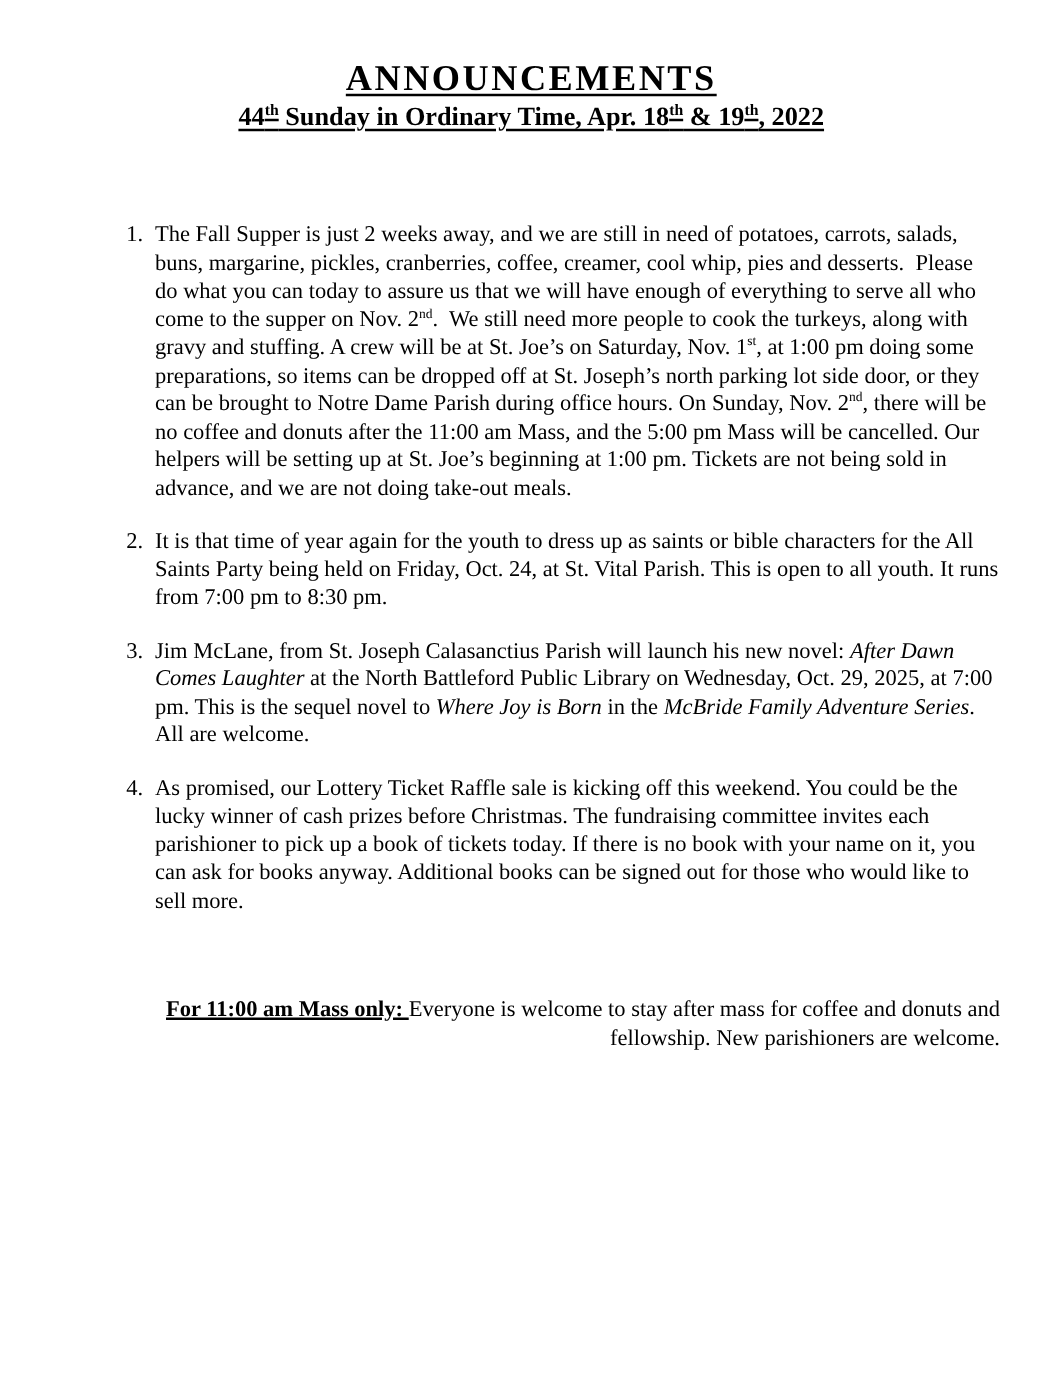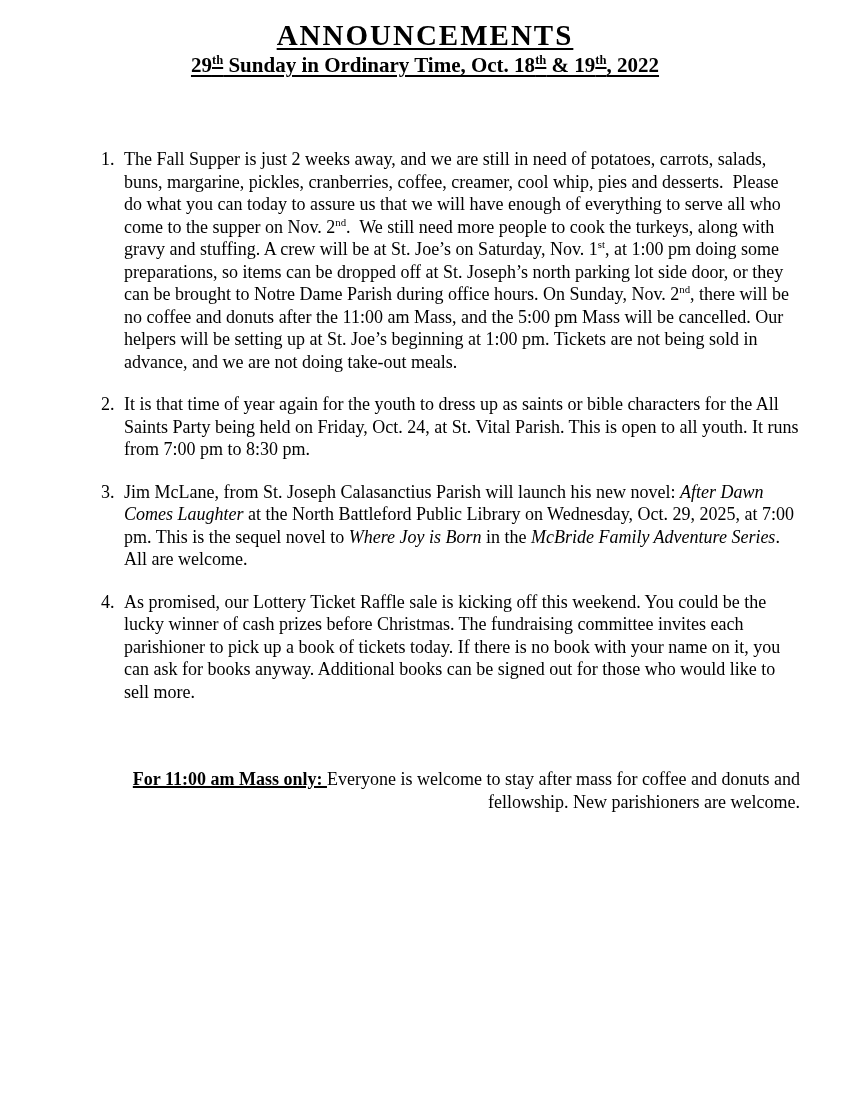--- a/index.html
+++ b/index.html
@@ -4,21 +4,21 @@
 <style>
   html, body { margin: 0; padding: 0; }
   body {
     width: 850px; height: 1100px;
     background: #ffffff;
     color: #000000;
     font-family: "Liberation Serif", "DejaVu Serif", serif;
   }
   .page { position: relative; width: 850px; height: 1100px; overflow: hidden; }
 
-  .header { text-align: center; padding-top: 20px; }
+  .header { text-align: center; padding-top: 48px; }
   .title {
     margin: 0;
     font-size: 29px; font-weight: bold;
     letter-spacing: 2px;
     line-height: 31px;
     text-decoration: underline;
     text-decoration-thickness: 2px;
     text-underline-offset: 3px;
   }
   .subtitle {
@@ -62,21 +62,21 @@
     text-decoration-thickness: 2px;
   }
 </style>
 </head>
 <body>
 
 <div class="page">
 
   <div class="header">
     <h1 class="title">ANNOUNCEMENTS</h1>
-    <h2 class="subtitle"><span>29</span><span class="sup">th</span><span> Sunday in Ordinary Time, Oct. 18</span><span class="sup">th</span><span> &amp; 19</span><span class="sup">th</span><span>, 2022</span></h2>
+    <h2 class="subtitle"><span>44</span><span class="sup">th</span><span> Sunday in Ordinary Time, Apr. 18</span><span class="sup">th</span><span> &amp; 19</span><span class="sup">th</span><span>, 2022</span></h2>
   </div>
 
   <div class="content">
 
     <p class="item"><span class="num">1.</span><span>The Fall Supper is just 2 weeks away, and we are still in need of potatoes, carrots, salads, buns, margarine, pickles, cranberries, coffee, creamer, cool whip, pies and desserts.  Please do what you can today to assure us that we will have enough of everything to serve all who come to the supper on Nov. 2</span><span class="sup">nd</span><span>.  We still need more people to cook the turkeys, along with gravy and stuffing. A crew will be at St. Joe’s on Saturday, Nov. 1</span><span class="sup">st</span><span>, at 1:00 pm doing some preparations, so items can be dropped off at St. Joseph’s north parking lot side door, or they can be brought to Notre Dame Parish during office hours. On Sunday, Nov. 2</span><span class="sup">nd</span><span>, there will be no coffee and donuts after the 11:00 am Mass, and the 5:00 pm Mass will be cancelled. Our helpers will be setting up at St. Joe’s beginning at 1:00 pm. Tickets are not being sold in advance, and we are not doing take-out meals.</span></p>
 
     <p class="item"><span class="num">2.</span><span>It is that time of year again for the youth to dress up as saints or bible characters for the All Saints Party being held on Friday, Oct. 24, at St. Vital Parish. This is open to all youth. It runs from 7:00 pm to 8:30 pm.</span></p>
 
     <p class="item"><span class="num">3.</span><span>Jim McLane, from St. Joseph Calasanctius Parish will launch his new novel: </span><span class="i">After Dawn Comes Laughter</span><span> at the North Battleford Public Library on Wednesday, Oct. 29, 2025, at 7:00 pm. This is the sequel novel to </span><span class="i">Where Joy is Born</span><span> in the </span><span class="i">McBride Family Adventure Series</span><span>. All are welcome.</span></p>
 

